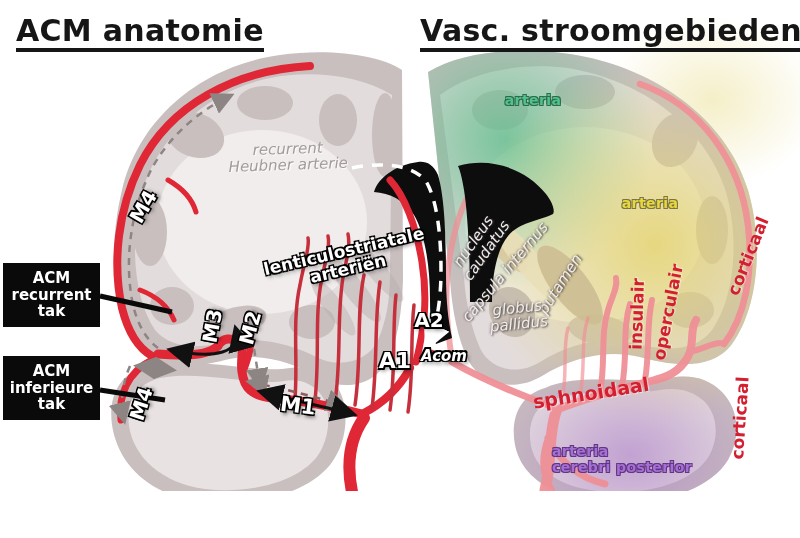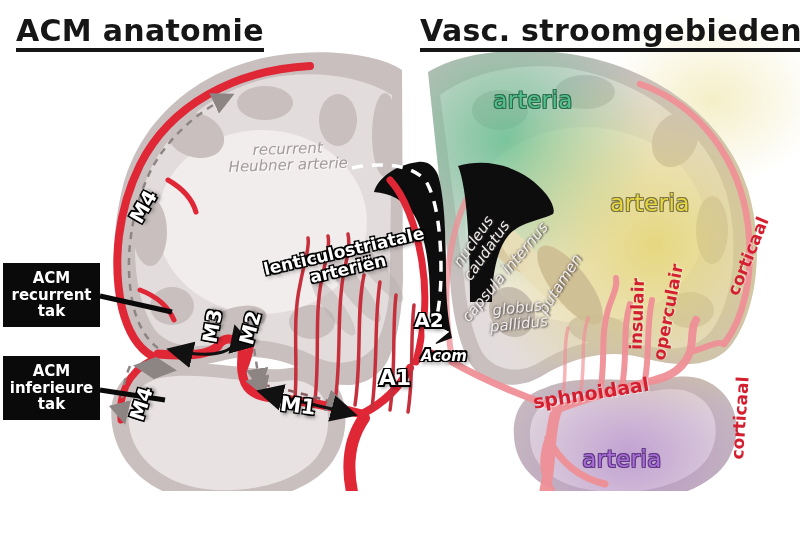--- a/index.html
+++ b/index.html
@@ -9,21 +9,21 @@
   .lbl{position:absolute;white-space:nowrap;line-height:1.08;}
   .ctr{transform:translate(-50%,-50%);}
   .title{font-size:30px;font-weight:800;color:#161616;border-bottom:4px solid #161616;
          padding-bottom:1px;letter-spacing:0.3px;}
   .outline-white{color:#ffffff;font-weight:bold;
     text-shadow:-1.5px -1.5px 0 #000,1.5px -1.5px 0 #000,-1.5px 1.5px 0 #000,1.5px 1.5px 0 #000,2px 3px 4px rgba(0,0,0,.55);}
   .italic-light{color:#f1ecec;font-style:italic;
     text-shadow:1px 1px 2px rgba(55,50,50,.9),-1px -1px 2px rgba(55,50,50,.35);}
   .gray-italic{color:#a39b9b;font-style:italic;text-shadow:1px 1px 1px rgba(255,255,255,.8);}
   .red-lbl{font-weight:bold;text-shadow:1px 1px 1px rgba(255,255,255,.55);}
-  .region{font-weight:normal;font-size:23px;line-height:1.15;letter-spacing:.4px;}
+  .region{font-weight:bold;font-size:14px;line-height:1.15;letter-spacing:.4px;}
   .green-lbl{text-shadow:-1px -1px 0 #2c6b4b,1px -1px 0 #2c6b4b,-1px 1px 0 #2c6b4b,1px 1px 0 #2c6b4b;}
   .yellow-lbl{text-shadow:-1px -1px 0 #7a7347,1px -1px 0 #7a7347,-1px 1px 0 #7a7347,1px 1px 0 #7a7347;}
   .purple-lbl{text-shadow:-1px -1px 0 #5e3683,1px -1px 0 #5e3683,-1px 1px 0 #5e3683,1px 1px 0 #5e3683;}
   .callout{position:absolute;background:#0a0a0a;color:#fff;font-weight:bold;font-size:15px;
            display:flex;align-items:center;justify-content:center;text-align:center;line-height:1.12;}
   .seg{font-size:20px;}
   #logo{position:absolute;left:652px;top:495px;display:flex;align-items:center;gap:3px;}
   #logo .brandcol{display:flex;flex-direction:column;line-height:1;}
   #logo .l1{font-weight:800;font-size:15px;letter-spacing:.4px;}
   #logo .l2{font-weight:800;font-size:14.5px;letter-spacing:2.2px;}
@@ -185,20 +185,21 @@
 <div class="lbl title" style="left:420px;top:15px;">Vasc. stroomgebieden</div>
 
 <div class="lbl ctr region green-lbl" style="left:533px;top:100px;color:#53c08e;">
   <span>arteria</span><br>
 </div>
 <div class="lbl ctr region yellow-lbl" style="left:650px;top:203px;color:#e7d83f;">
   <span>arteria</span><br>
 </div>
 <div class="lbl ctr region purple-lbl" style="left:622px;top:459px;color:#a76ed3;">
   <span>arteria</span><br>
+  <span>cerebri posterior</span>
 </div>
 
 <div class="lbl ctr gray-italic" style="left:288px;top:157px;font-size:15px;text-align:center;transform:translate(-50%,-50%) rotate(-2deg);">
   <span>recurrent</span><br>
   <span>Heubner arterie</span>
 </div>
 <div class="lbl ctr outline-white" style="left:346px;top:260px;font-size:17px;text-align:center;transform:translate(-50%,-50%) rotate(-13deg);">
   <span>lenticulostriatale</span><br>
   <span>arteriën</span>
 </div>
@@ -208,21 +209,21 @@
 </div>
 <div class="lbl ctr italic-light" style="left:505px;top:272px;font-size:15px;transform:translate(-50%,-50%) rotate(-50deg);">capsula internus</div>
 <div class="lbl ctr italic-light" style="left:560px;top:284px;font-size:15px;transform:translate(-50%,-50%) rotate(-57deg);">putamen</div>
 <div class="lbl ctr italic-light" style="left:518px;top:316px;font-size:15px;text-align:center;transform:translate(-50%,-50%) rotate(-6deg);">
   <span>globus</span><br>
   <span>pallidus</span>
 </div>
 
 <div class="lbl ctr outline-white seg" style="left:429px;top:321px;">A2</div>
 <div class="lbl ctr outline-white" style="left:444px;top:356px;font-size:15px;font-style:italic;">Acom</div>
-<div class="lbl ctr outline-white" style="left:395px;top:378px;font-size:22px;">A1</div>
+<div class="lbl ctr outline-white" style="left:395px;top:361px;font-size:22px;">A1</div>
 <div class="lbl ctr outline-white" style="left:298px;top:406px;font-size:21px;transform:translate(-50%,-50%) rotate(7deg);">M1</div>
 <div class="lbl ctr outline-white seg" style="left:251px;top:328px;transform:translate(-50%,-50%) rotate(-75deg);">M2</div>
 <div class="lbl ctr outline-white seg" style="left:213px;top:326px;transform:translate(-50%,-50%) rotate(-80deg);">M3</div>
 <div class="lbl ctr outline-white seg" style="left:144px;top:207px;transform:translate(-50%,-50%) rotate(-60deg);">M4</div>
 <div class="lbl ctr outline-white seg" style="left:142px;top:404px;transform:translate(-50%,-50%) rotate(-72deg);">M4</div>
 
 <div class="callout" style="left:3px;top:263px;width:97px;height:64px;">
   <div>
     <span>ACM</span><br>
     <span>recurrent</span><br>

